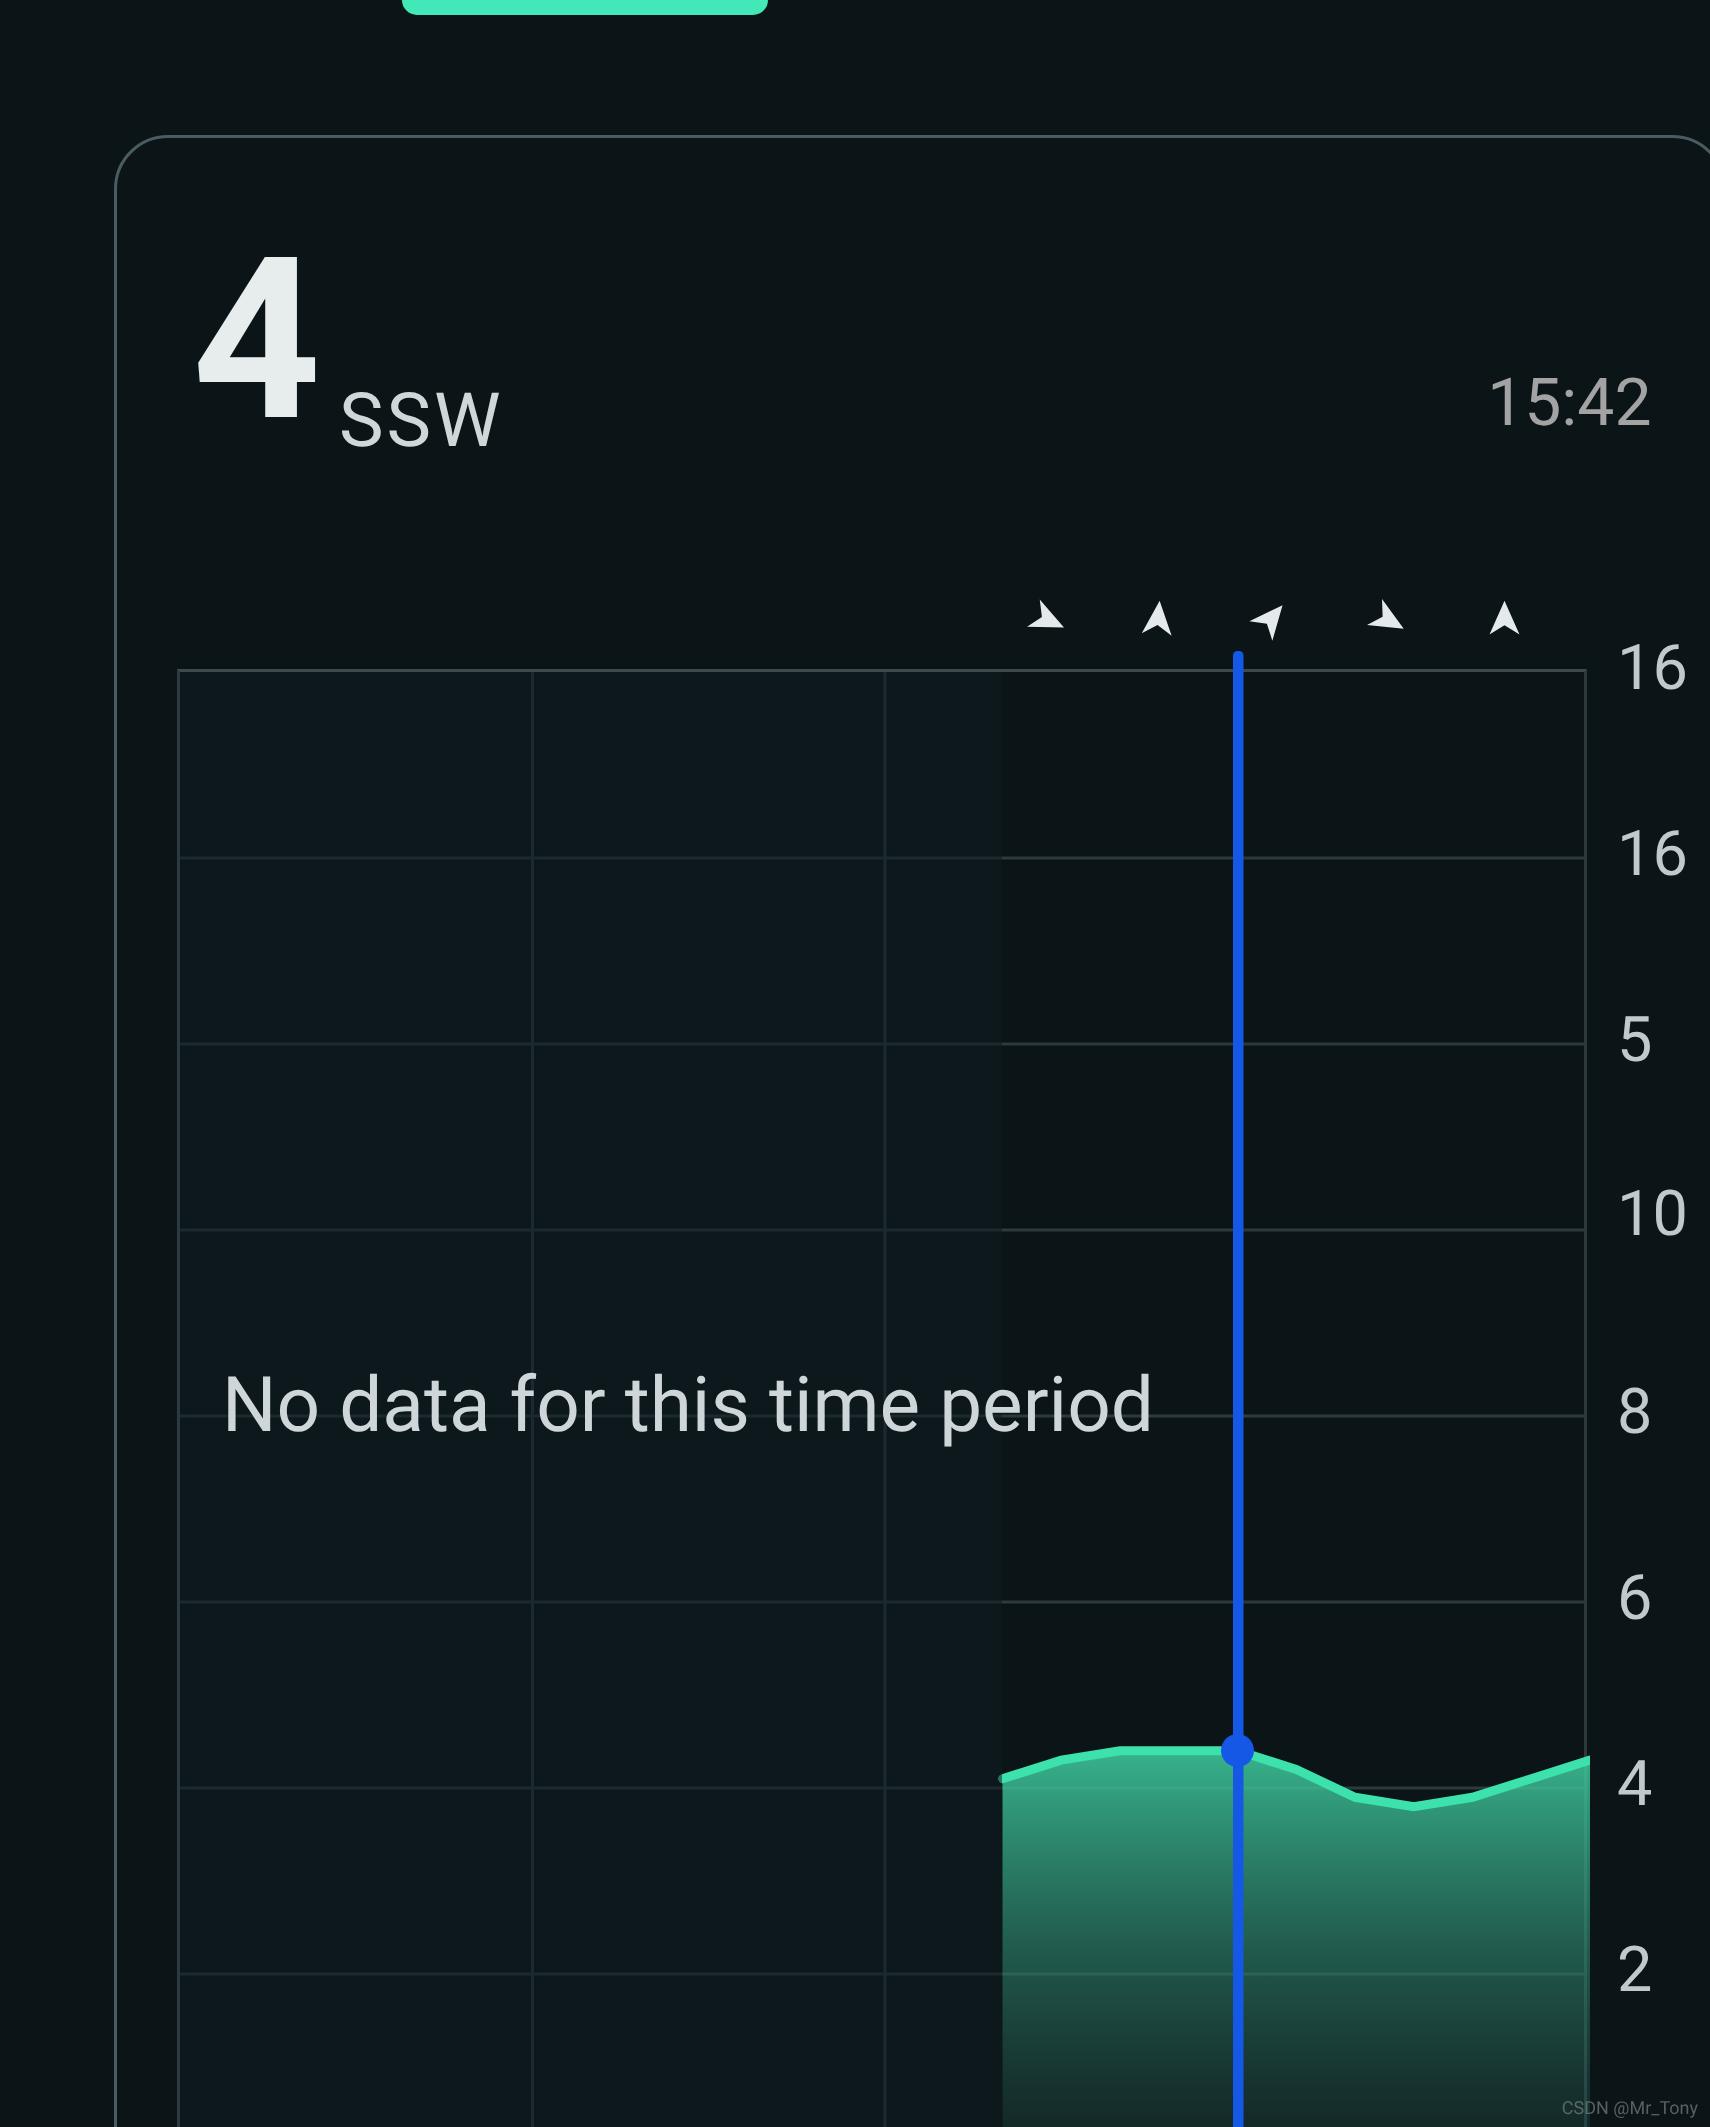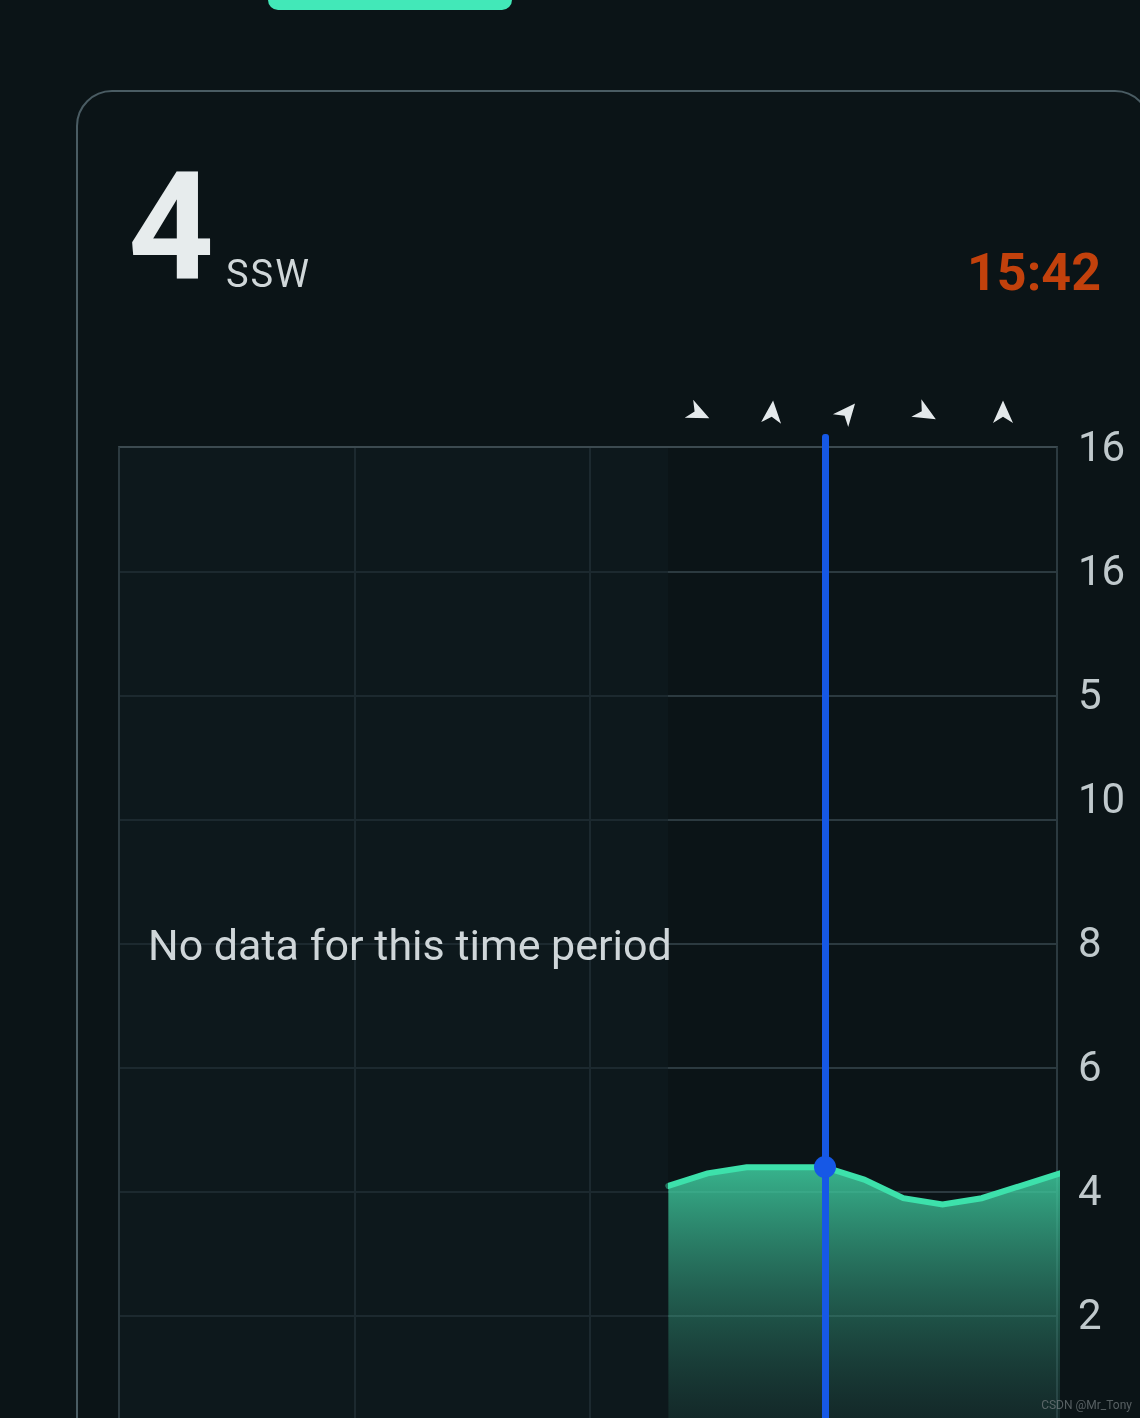--- a/index.html
+++ b/index.html
@@ -43,32 +43,32 @@
     font-size: 150px;
     font-weight: 700;
     color: #e7eced;
     line-height: 1;
     letter-spacing: -6px;
   }
   .big-dir {
     position: absolute;
     left: 148px;
     top: 160px;
-    font-size: 38px;
+    font-size: 50px;
     font-weight: 400;
     color: #d0d7d9;
     letter-spacing: 2px;
   }
   .time-label {
     position: absolute;
     right: 48px;
     top: 150px;
-    font-size: 52px;
-    font-weight: 700;
-    color: #c2410c;
+    font-size: 44px;
+    font-weight: 400;
+    color: #a3a3a3;
   }
   
   .chart {
     position: absolute;
     left: 40px;
     top: 354px;
     width: 940px;
     height: 992px;
     border: 2px solid #3c4a50;
     border-left-color: #2c3a40;
@@ -92,23 +92,22 @@
     left: 0;
     top: 0;
     bottom: 0;
     background: #101c20;
     opacity: 0.55;
   }
   .chart .nodata-text {
     position: absolute;
     left: 28px;
     top: 460px;
-    font-size: 43px;
+    font-size: 51px;
     color: #cfd6d9;
-    margin-top: 12px;
   }
   .chart .cursor-line {
     position: absolute;
     top: -14px;
     bottom: 0;
     width: 7px;
     background: #1658e6;
     border-radius: 3px;
   }
   .chart .cursor-dot {
@@ -221,21 +220,21 @@
     <div class="cursor-line" id="cursorLine" style="left: 702px;"></div>
     <div class="cursor-dot" id="cursorDot" style="left: 705px; top: 719.2px;"></div>
   </div>
 
   <div class="y-axis" id="yAxis">
       <span style="top: 992px;">0</span>
       <span style="top: 868px;">2</span>
       <span style="top: 744px;">4</span>
       <span style="top: 620px;">6</span>
       <span style="top: 496px;">8</span>
-      <span style="top: 352px;">10</span>
+      <span style="top: 364px;">10</span>
       <span style="top: 248px;">5</span>
       <span style="top: 124px;">16</span>
       <span style="top: 0px;">16</span>
     </div>
 
 </div>
 
 <div class="watermark">CSDN @Mr_Tony</div>
 
 </body></html>

